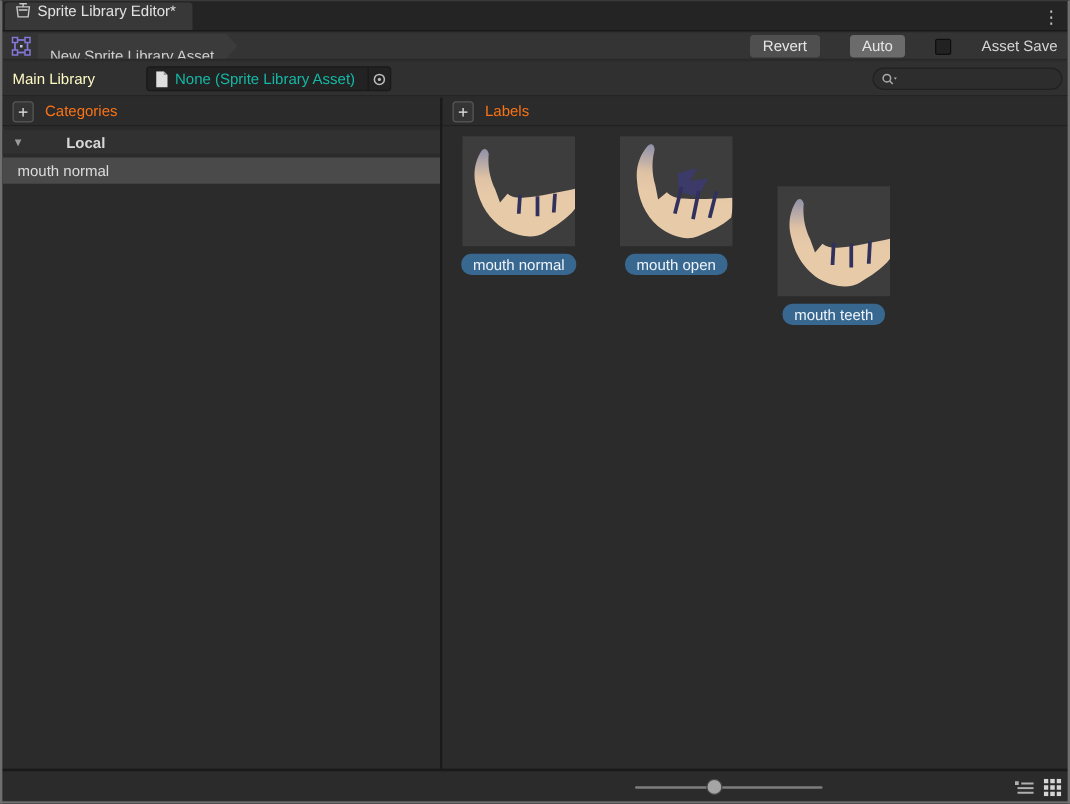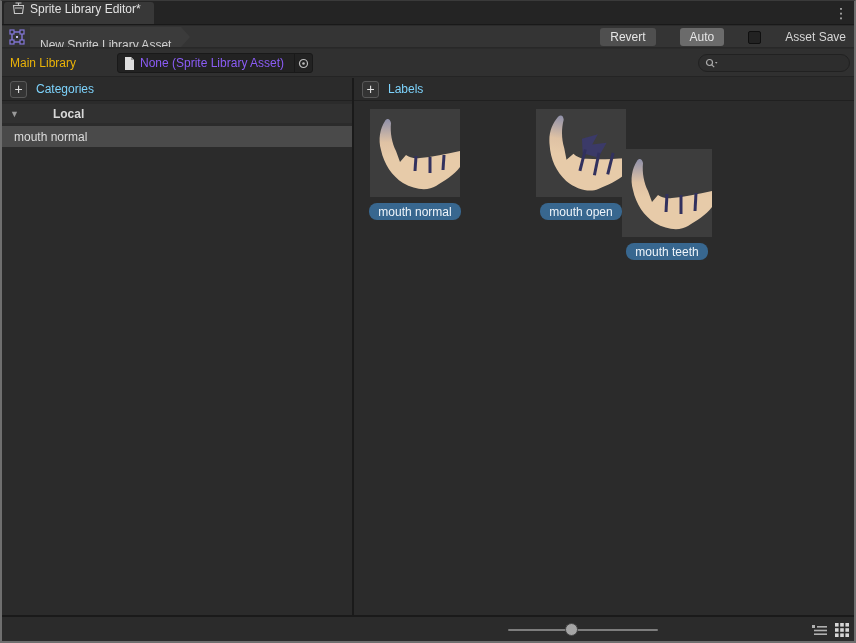--- a/index.html
+++ b/index.html
@@ -28,44 +28,44 @@
     color:#cfcfcf;white-space:nowrap;cursor:pointer;
   }
   .toolbar-right{position:absolute;right:8px;top:0;height:22px;display:flex;align-items:center;gap:24px;}
   .btn{height:18px;padding:0 10px;border-radius:3px;border:none;color:#e6e6e6;font-size:12px;font-family:"Liberation Sans",sans-serif;display:flex;align-items:center;cursor:pointer;}
   .btn.revert{background:#4f4f4f;}
   .btn.save{background:#6b6b6b;}
   .checkbox{width:13px;height:13px;background:#222222;border:1px solid #0f0f0f;border-radius:2px;cursor:pointer;}
   .autosave-label{color:#d6d6d6;}
   
   .mainlib{position:absolute;left:0;right:0;top:48px;height:28px;background:#303030;border-bottom:1px solid #242424;}
-  .mainlib-label{position:absolute;left:8px;top:0;height:100%;display:flex;align-items:center;color:#eab308;}
+  .mainlib-label{position:absolute;left:8px;top:0;height:100%;display:flex;align-items:center;color:#fef9c3;}
   .object-field{position:absolute;left:115px;top:4px;width:196px;height:20px;background:#222222;border:1px solid #191919;border-radius:3px;display:flex;align-items:center;cursor:pointer;}
   .object-field .doc{margin:0 5px 0 6px;flex:0 0 auto;}
-  .object-field .val{flex:1;color:#8b5cf6;white-space:nowrap;overflow:hidden;}
+  .object-field .val{flex:1;color:#14b8a6;white-space:nowrap;overflow:hidden;}
   .object-picker{flex:0 0 18px;height:100%;display:flex;align-items:center;justify-content:center;border-left:1px solid #191919;cursor:pointer;}
   .searchbox{position:absolute;right:4px;top:5px;width:152px;height:18px;background:#2d2d2d;border:1px solid #212121;border-radius:9px;display:flex;align-items:center;padding:0 6px;}
   .searchbox input{flex:1;background:transparent;border:none;outline:none;color:#d8d8d8;font-size:11px;font-family:"Liberation Sans",sans-serif;min-width:0;}
   
   .colhead{position:absolute;top:77px;height:23px;background:#2b2b2b;border-bottom:1px solid #202020;display:flex;align-items:center;gap:9px;padding-left:8px;}
   .colhead.left{left:0;width:350px;}
   .colhead.right{left:352px;right:0;}
   .plus-btn{width:17px;height:17px;border:1px solid #585858;border-radius:3px;background:#343434;color:#e3e3e3;font-size:14px;line-height:14px;display:flex;align-items:center;justify-content:center;cursor:pointer;padding:0;}
-  .colhead-label{color:#7dd3fc;}
+  .colhead-label{color:#f97316;}
   
   .panel-left{position:absolute;left:0;top:100px;width:350px;bottom:26px;background:#2b2b2b;}
   .vdivider{position:absolute;left:350px;top:77px;width:2px;bottom:26px;background:#1a1a1a;}
   .panel-right{position:absolute;left:352px;right:0;top:100px;bottom:26px;background:#2b2b2b;}
   .group-row{position:absolute;left:0;right:0;top:3px;height:19px;background:#313131;display:flex;align-items:center;gap:6px;padding-left:8px;cursor:pointer;}
   .foldout{color:#9a9a9a;font-size:9px;}
   .group-name{color:#d8d8d8;font-weight:bold;padding-left:28px;}
   .cat-item{position:absolute;left:0;right:0;top:25px;height:21px;background:#4a4a4a;display:flex;align-items:center;padding-left:12px;color:#dcdcdc;cursor:pointer;}
   
   .sprite-cell{position:absolute;top:8px;width:90px;display:flex;flex-direction:column;align-items:center;}
-  .sprite-cell.c0{left:16px;} .sprite-cell.c1{left:142px;margin-left:40px;} .sprite-cell.c2{left:268px;margin-top:40px;}
+  .sprite-cell.c0{left:16px;} .sprite-cell.c1{left:142px;} .sprite-cell.c2{left:268px;margin-top:40px;}
   .thumb{width:90px;height:88px;background:#3d3d3d;overflow:hidden;cursor:pointer;}
   .pill{margin-top:6px;height:17px;border-radius:8px;background:#38678f;color:#eef4fa;display:flex;align-items:center;padding:0 9px;white-space:nowrap;cursor:pointer;}
   
   .bottombar{position:absolute;left:0;right:0;bottom:0;height:26px;background:#2b2b2b;border-top:2px solid #1a1a1a;}
   .slider{position:absolute;right:196px;top:6px;width:150px;height:13px;cursor:pointer;}
   .slider .track{position:absolute;left:0;right:0;top:6px;height:2px;background:#7d7d7d;border-radius:1px;}
   .slider .thumb{position:absolute;top:0;width:13px;height:13px;border-radius:50%;background:#a5a5a5;border:1px solid #444;}
   .viewbtn{position:absolute;top:5px;width:17px;height:16px;display:flex;align-items:center;justify-content:center;cursor:pointer;}
   .viewbtn.list{right:26px;} .viewbtn.grid{right:4px;}
 </style>

